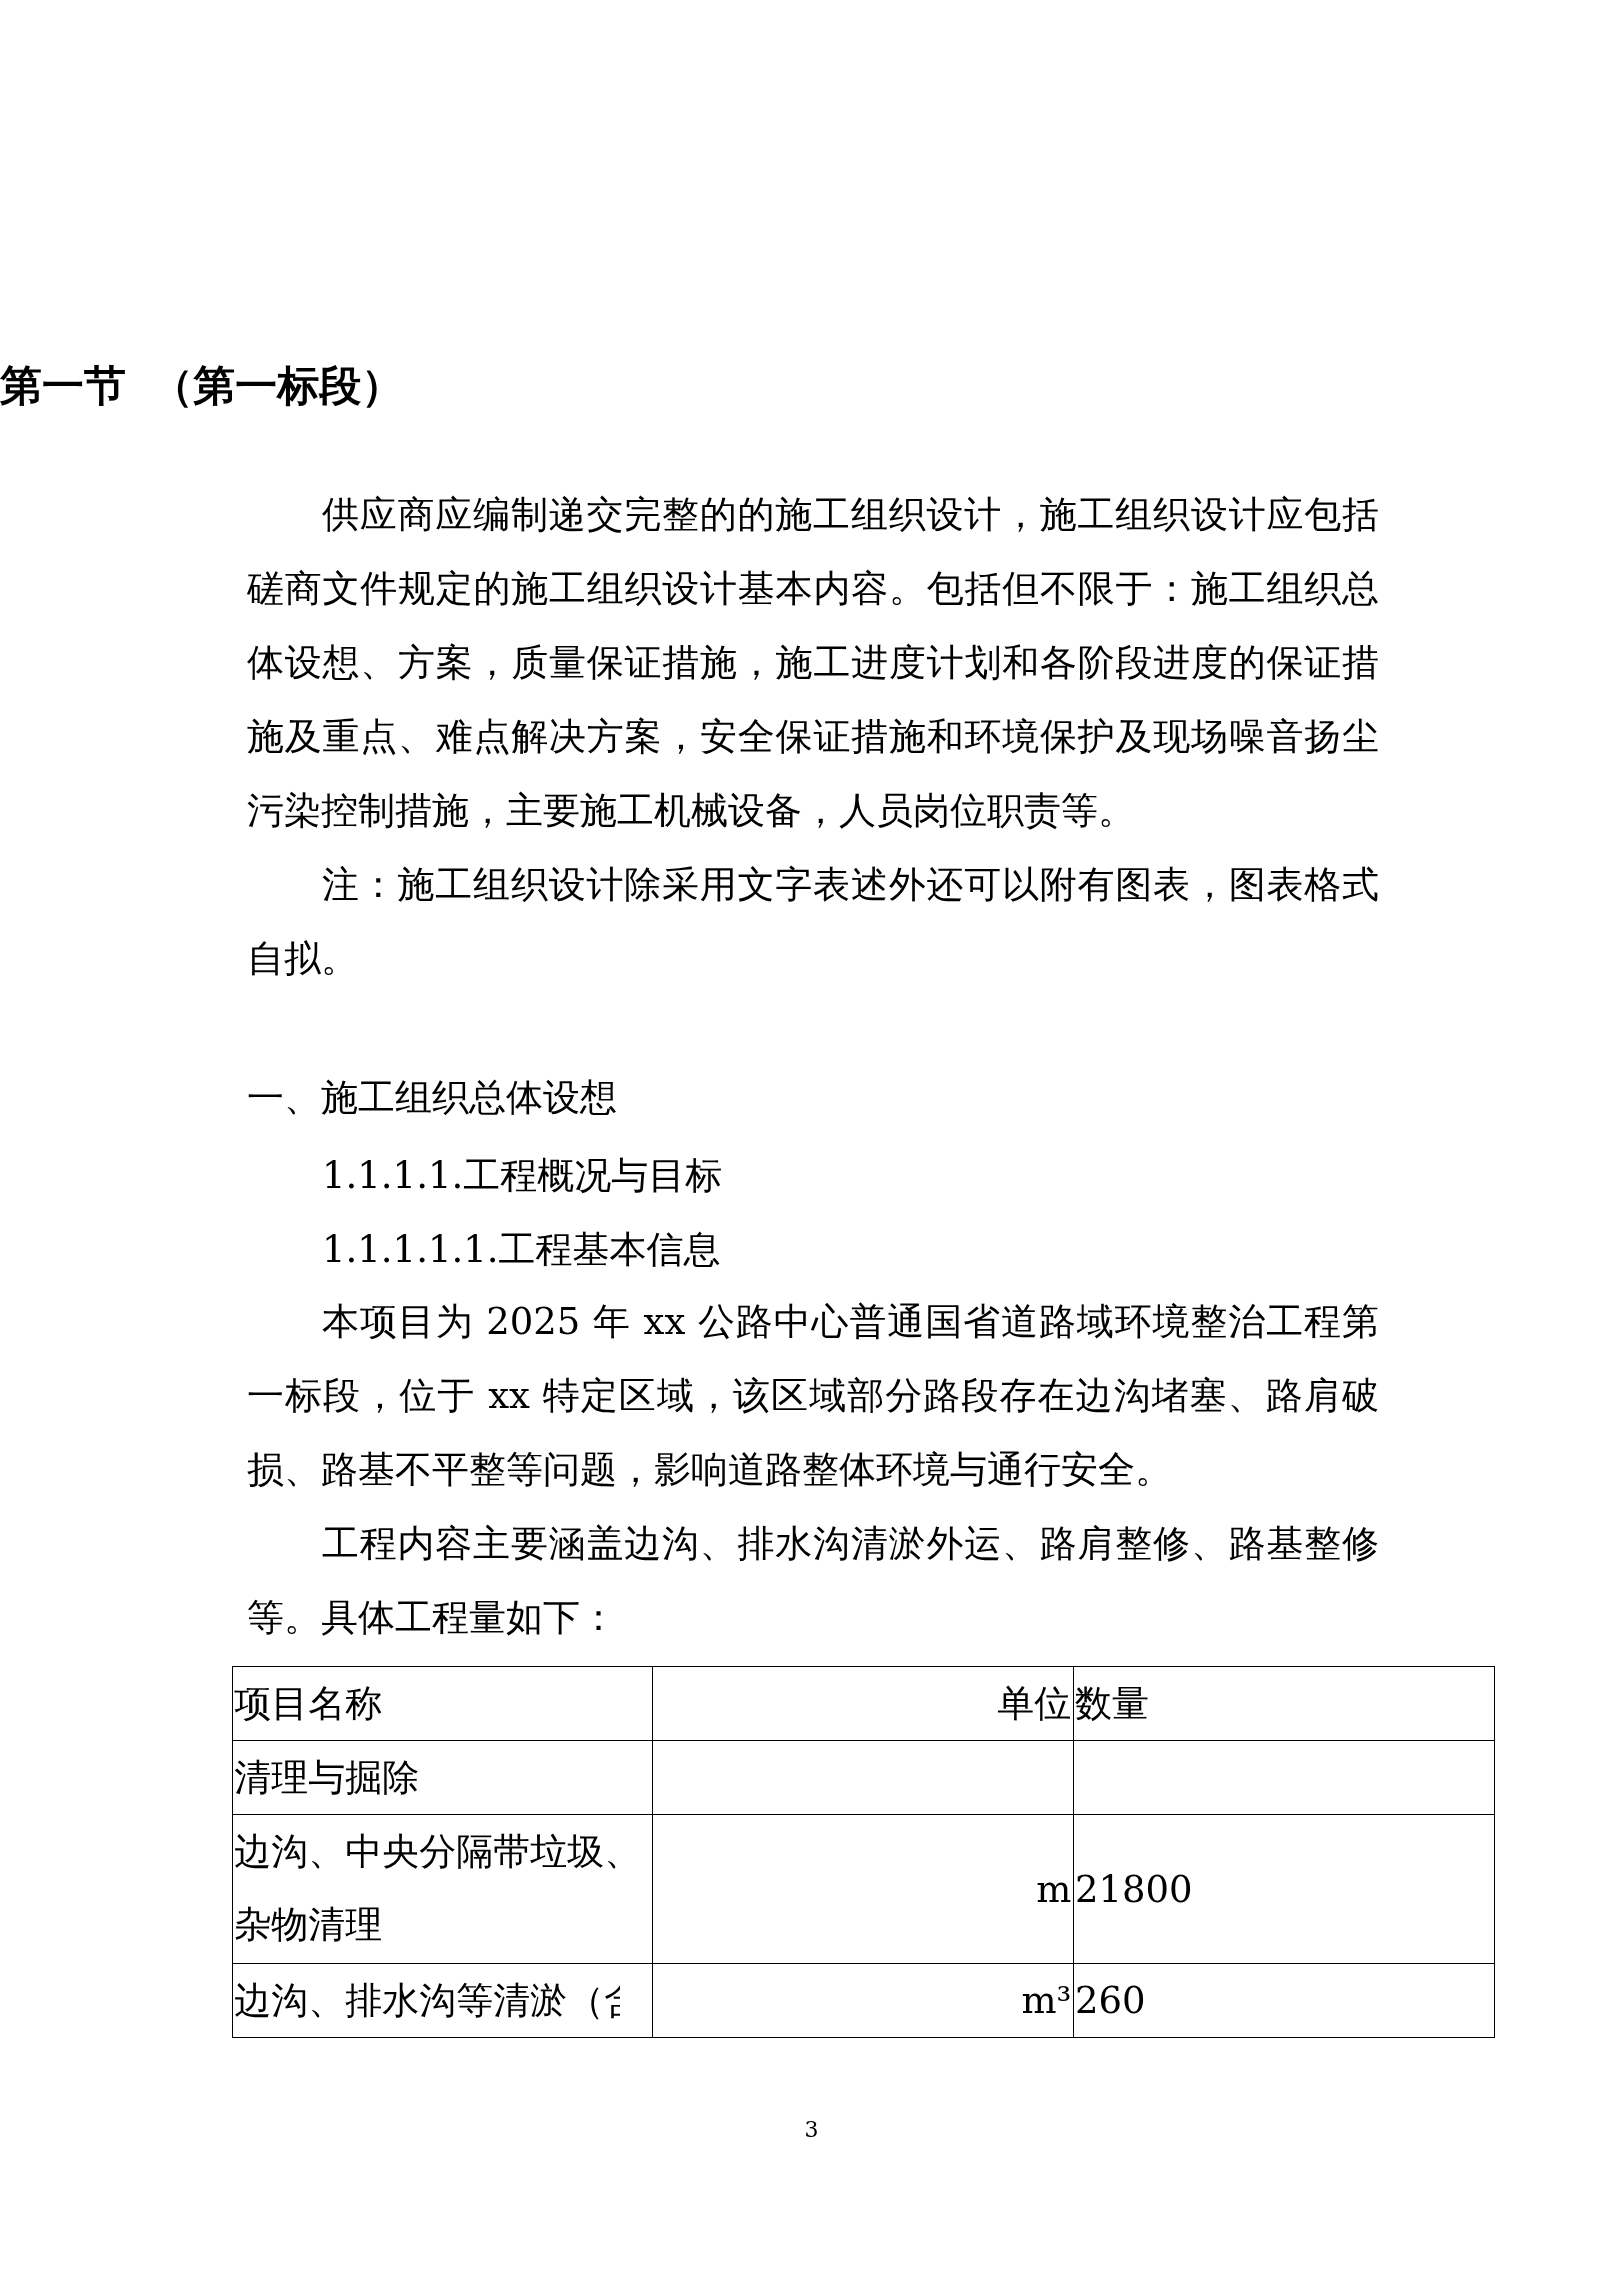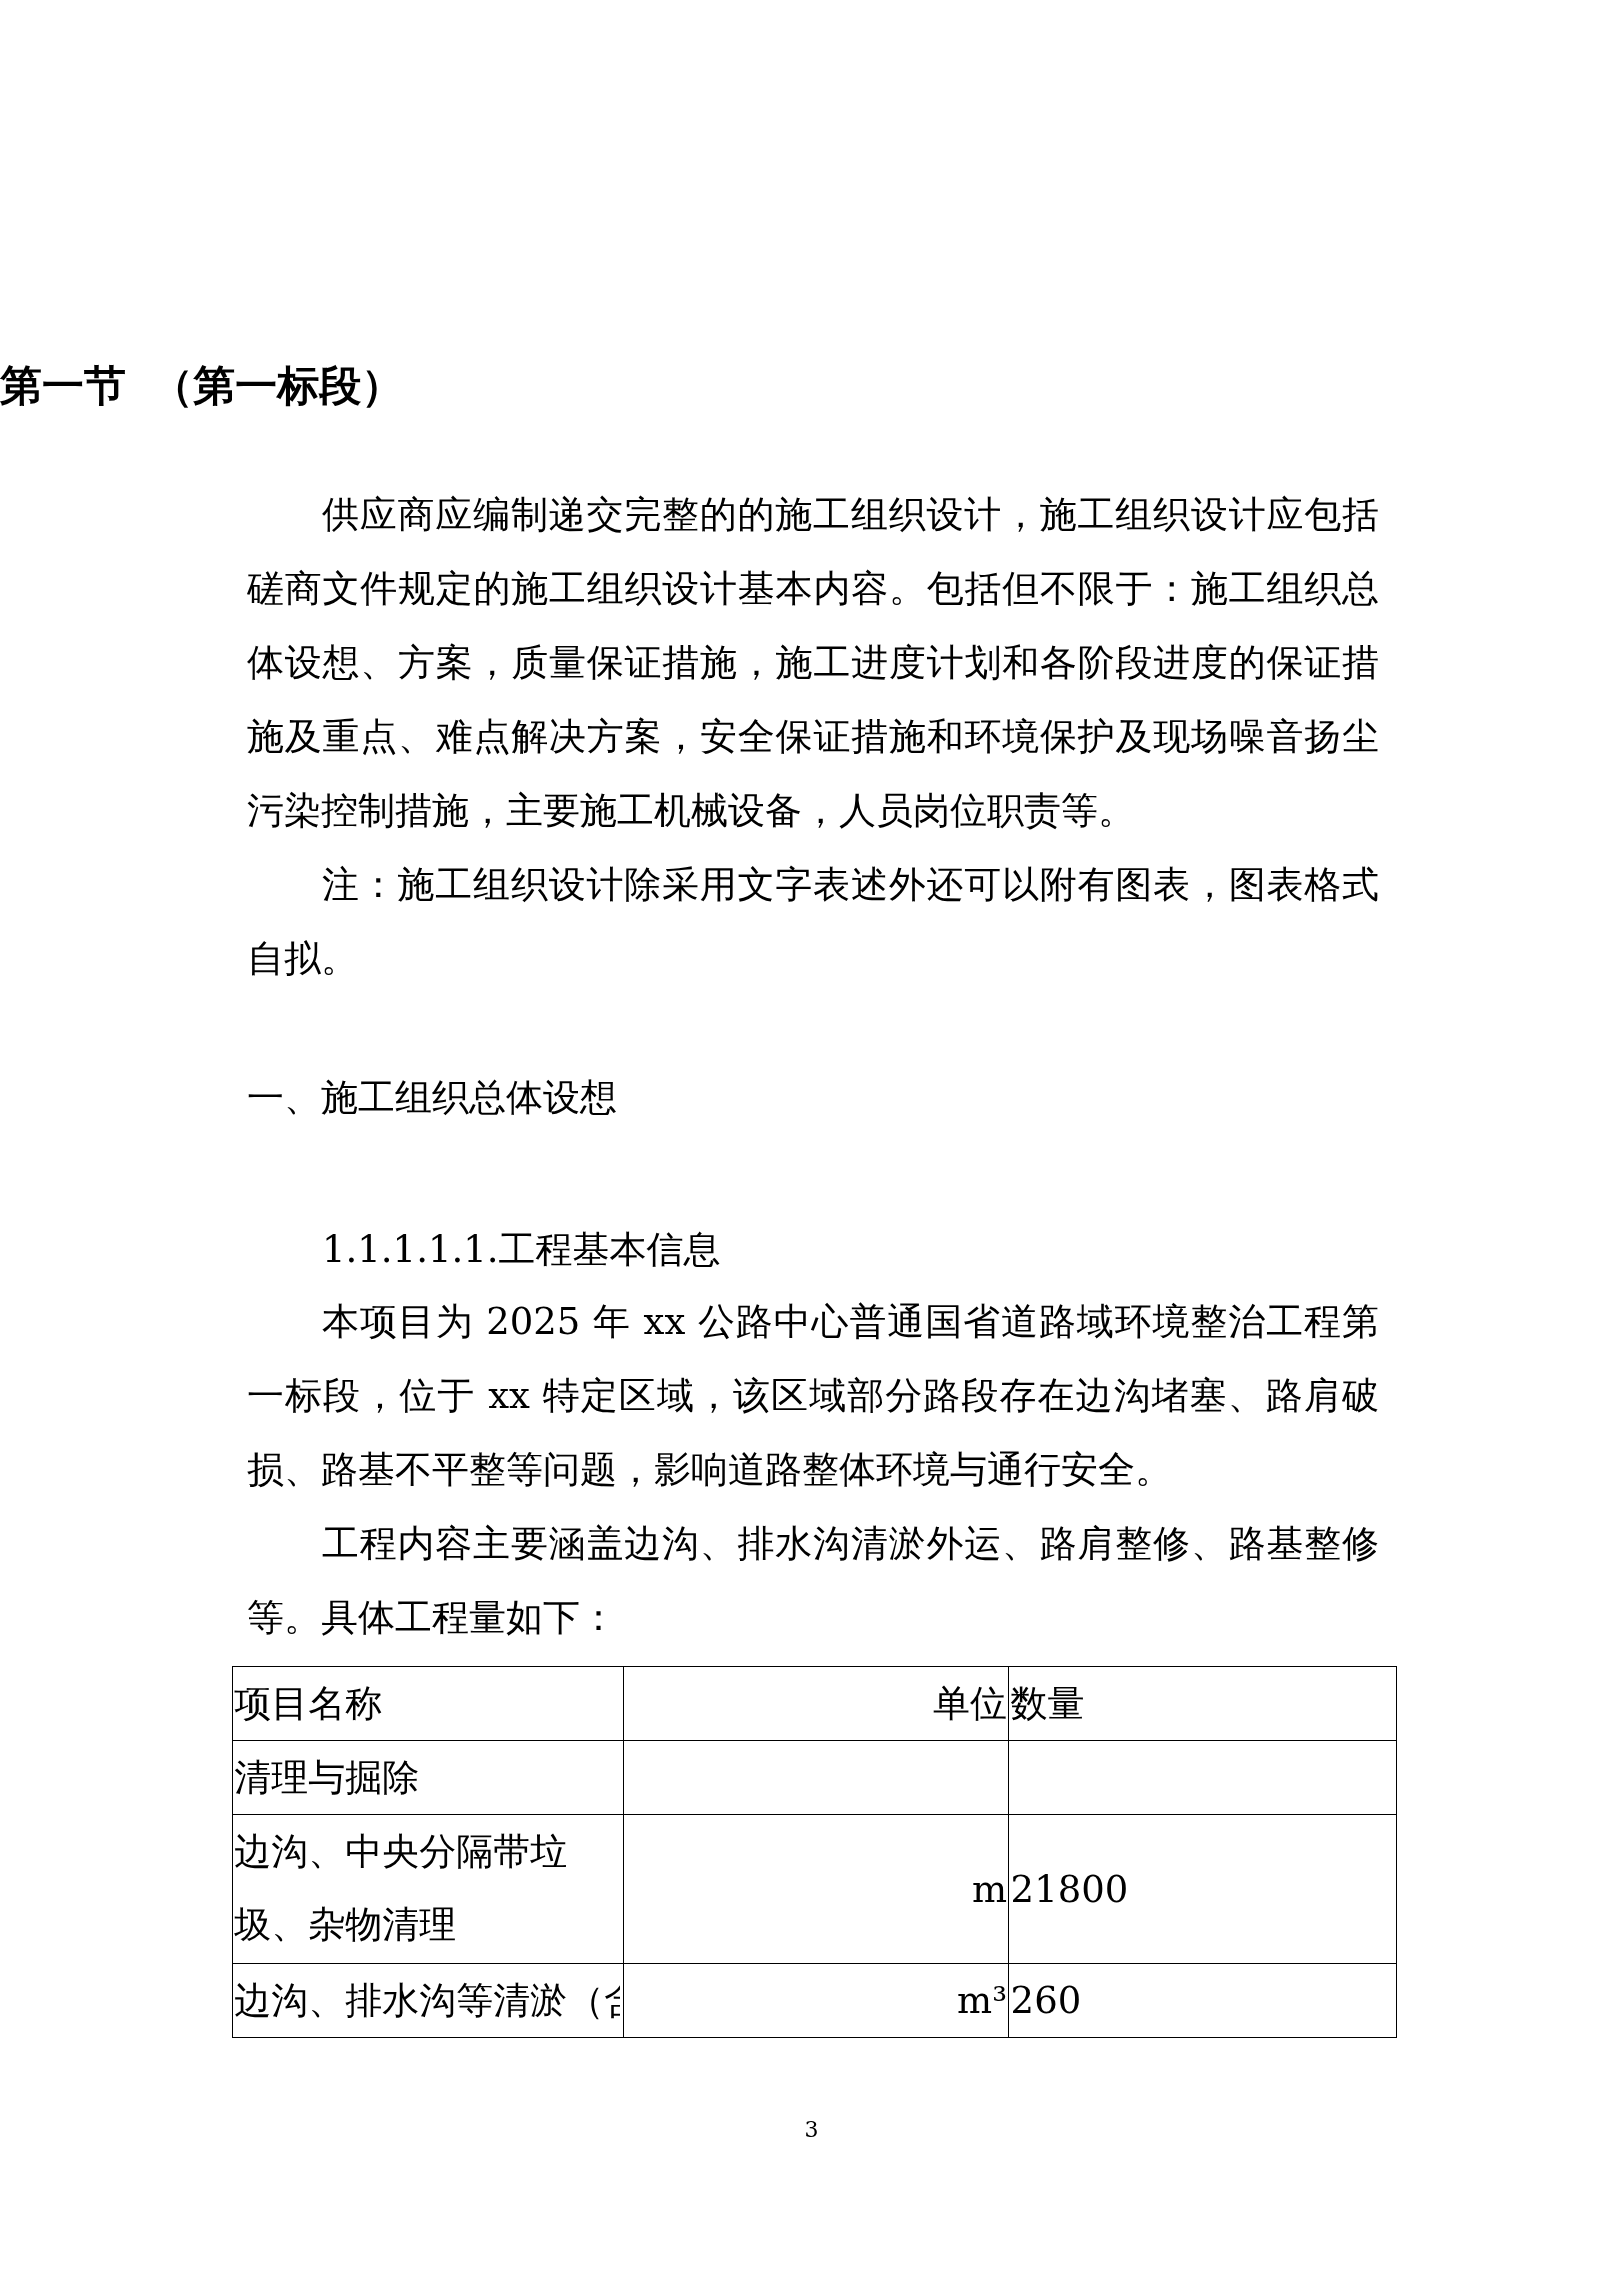--- a/index.html
+++ b/index.html
@@ -11,21 +11,21 @@
           font-family: "DejaVu Sans", sans-serif; }
     .h2 { position: absolute; left: 0; width: 1623px; top: 353px;
           font-size: 42px; font-weight: bold; line-height: 72px;
           font-family: Liberation Mono, monospace; }
     .line { position: absolute; left: 247px; width: 1132px; font-size: 37px; line-height: 52px;
             white-space: nowrap; text-align: justify; text-align-last: justify; }
     .line.last { text-align-last: left; }
     .line.indent { left: 322px; width: 1057px; }
     .heading-line { position: absolute; left: 247px; font-size: 37px; line-height: 52px; white-space: nowrap; }
     .heading-line.sub { left: 322px; }
-    table.qty { position: absolute; left: 232px; top: 1666px; width: 1165px; border-collapse: collapse;
+    table.qty { position: absolute; left: 232px; top: 1666px; width: 1263px; border-collapse: collapse;
                 font-size: 37px; }
     table.qty td { border: 1.3px solid #000; vertical-align: top; padding: 0 1.3px; line-height: 73px;
                    font-family: "DejaVu Serif", "Liberation Serif", serif; }
     table.qty td.mid { vertical-align: middle; }
     table.qty tr.h1r td { height: 73px; }
     table.qty tr.r2 td { height: 73px; }
     table.qty tr.r3 td { height: 148px; }
     table.qty tr.r4 td { height: 73px; }
     .c1 { width: 387px; } .c2 { width: 387px; text-align: right; } .c3 { width: 388px; margin-left: 25px; }
     .cell-name-wrap { line-height: 73px; white-space: normal; word-break: break-all; }
@@ -43,20 +43,21 @@
   <div class="line indent" style="top:489px">供应商应编制递交完整的的施工组织设计，施工组织设计应包括</div>
   <div class="line" style="top:563px">磋商文件规定的施工组织设计基本内容。包括但不限于：施工组织总</div>
   <div class="line" style="top:637px">体设想、方案，质量保证措施，施工进度计划和各阶段进度的保证措</div>
   <div class="line" style="top:711px">施及重点、难点解决方案，安全保证措施和环境保护及现场噪音扬尘</div>
   <div class="line last" style="top:785px">污染控制措施，主要施工机械设备，人员岗位职责等。</div>
 
   <div class="line indent" style="top:859px">注：施工组织设计除采用文字表述外还可以附有图表，图表格式</div>
   <div class="line last" style="top:933px">自拟。</div>
 
   <div class="heading-line" style="top:1072px">一、施工组织总体设想</div>
+  <div class="heading-line sub" style="top:1150px">1.1.1.1.工程概况与目标</div>
   <div class="heading-line sub" style="top:1224px">1.1.1.1.1.工程基本信息</div>
 
   <div class="line indent" style="top:1296px">本项目为 2025 年 xx 公路中心普通国省道路域环境整治工程第</div>
   <div class="line" style="top:1370px">一标段，位于 xx 特定区域，该区域部分路段存在边沟堵塞、路肩破</div>
   <div class="line last" style="top:1444px">损、路基不平整等问题，影响道路整体环境与通行安全。</div>
 
   <div class="line indent" style="top:1518px">工程内容主要涵盖边沟、排水沟清淤外运、路肩整修、路基整修</div>
   <div class="line last" style="top:1592px">等。具体工程量如下：</div>
 
   <table class="qty">

